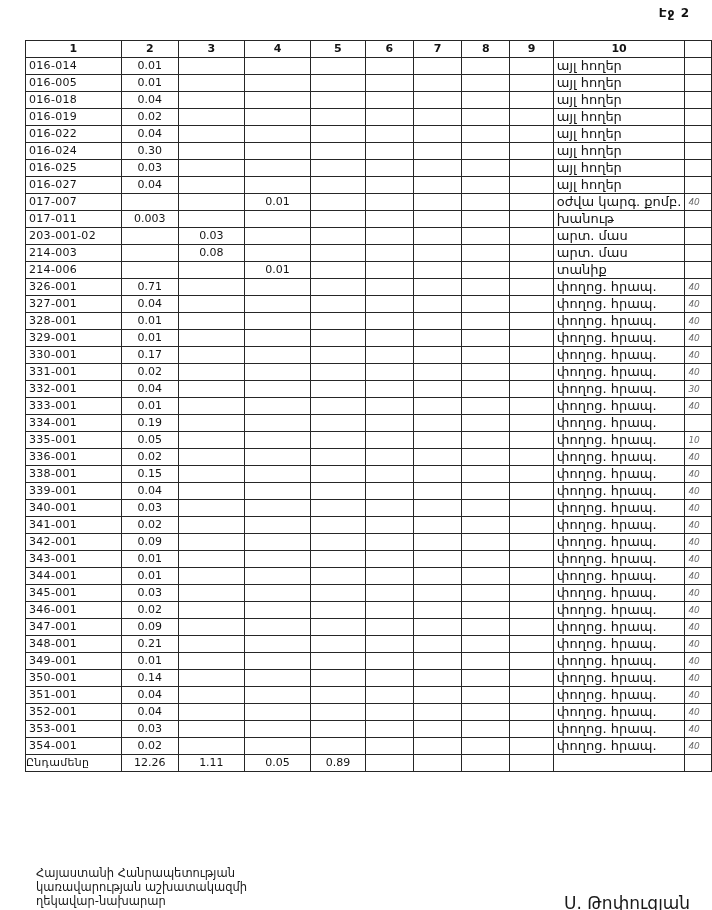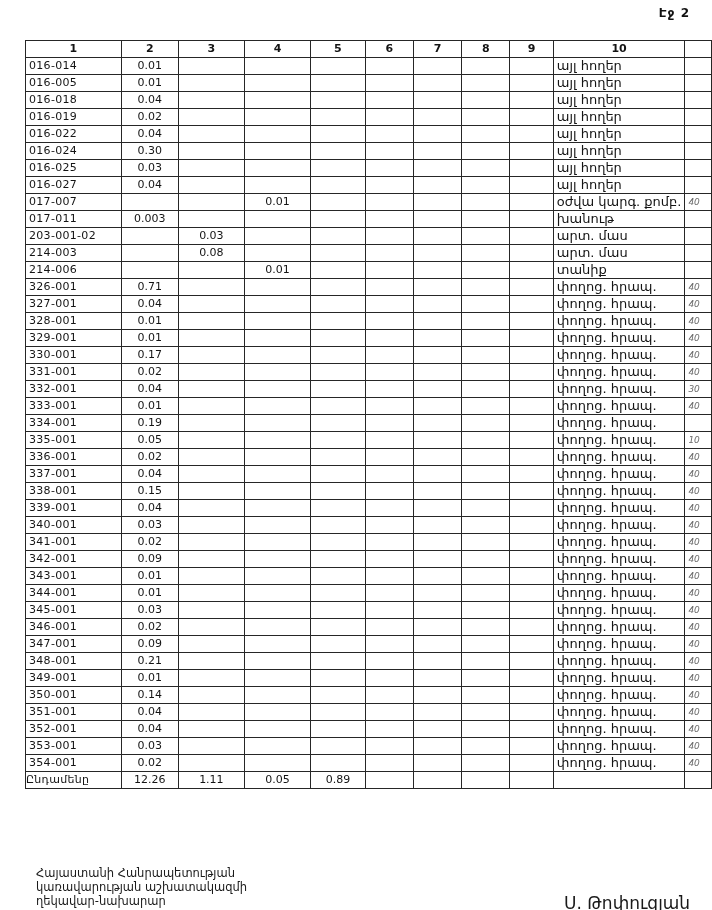--- a/index.html
+++ b/index.html
@@ -425,33 +425,20 @@
           <td class="col4" data-name="value-cell"></td>
           <td class="col5" data-name="value-cell"></td>
           <td class="col6" data-name="value-cell"></td>
           <td class="col7" data-name="value-cell"></td>
           <td class="col8" data-name="value-cell"></td>
           <td class="col9" data-name="value-cell"></td>
           <td class="col10" data-name="description-cell">փողոց. հրապ.</td>
           <td class="mark" data-name="margin-annotation">40</td>
         </tr>
         <tr data-name="table-row">
-          <td class="col1" data-name="code-cell">337-001</td>
-          <td class="col2" data-name="value-cell">0.04</td>
-          <td class="col3" data-name="value-cell"></td>
-          <td class="col4" data-name="value-cell"></td>
-          <td class="col5" data-name="value-cell"></td>
-          <td class="col6" data-name="value-cell"></td>
-          <td class="col7" data-name="value-cell"></td>
-          <td class="col8" data-name="value-cell"></td>
-          <td class="col9" data-name="value-cell"></td>
-          <td class="col10" data-name="description-cell">փողոց. հրապ.</td>
-          <td class="mark" data-name="margin-annotation">40</td>
-        </tr>
-        <tr data-name="table-row">
           <td class="col1" data-name="code-cell">338-001</td>
           <td class="col2" data-name="value-cell">0.15</td>
           <td class="col3" data-name="value-cell"></td>
           <td class="col4" data-name="value-cell"></td>
           <td class="col5" data-name="value-cell"></td>
           <td class="col6" data-name="value-cell"></td>
           <td class="col7" data-name="value-cell"></td>
           <td class="col8" data-name="value-cell"></td>
           <td class="col9" data-name="value-cell"></td>
           <td class="col10" data-name="description-cell">փողոց. հրապ.</td>

